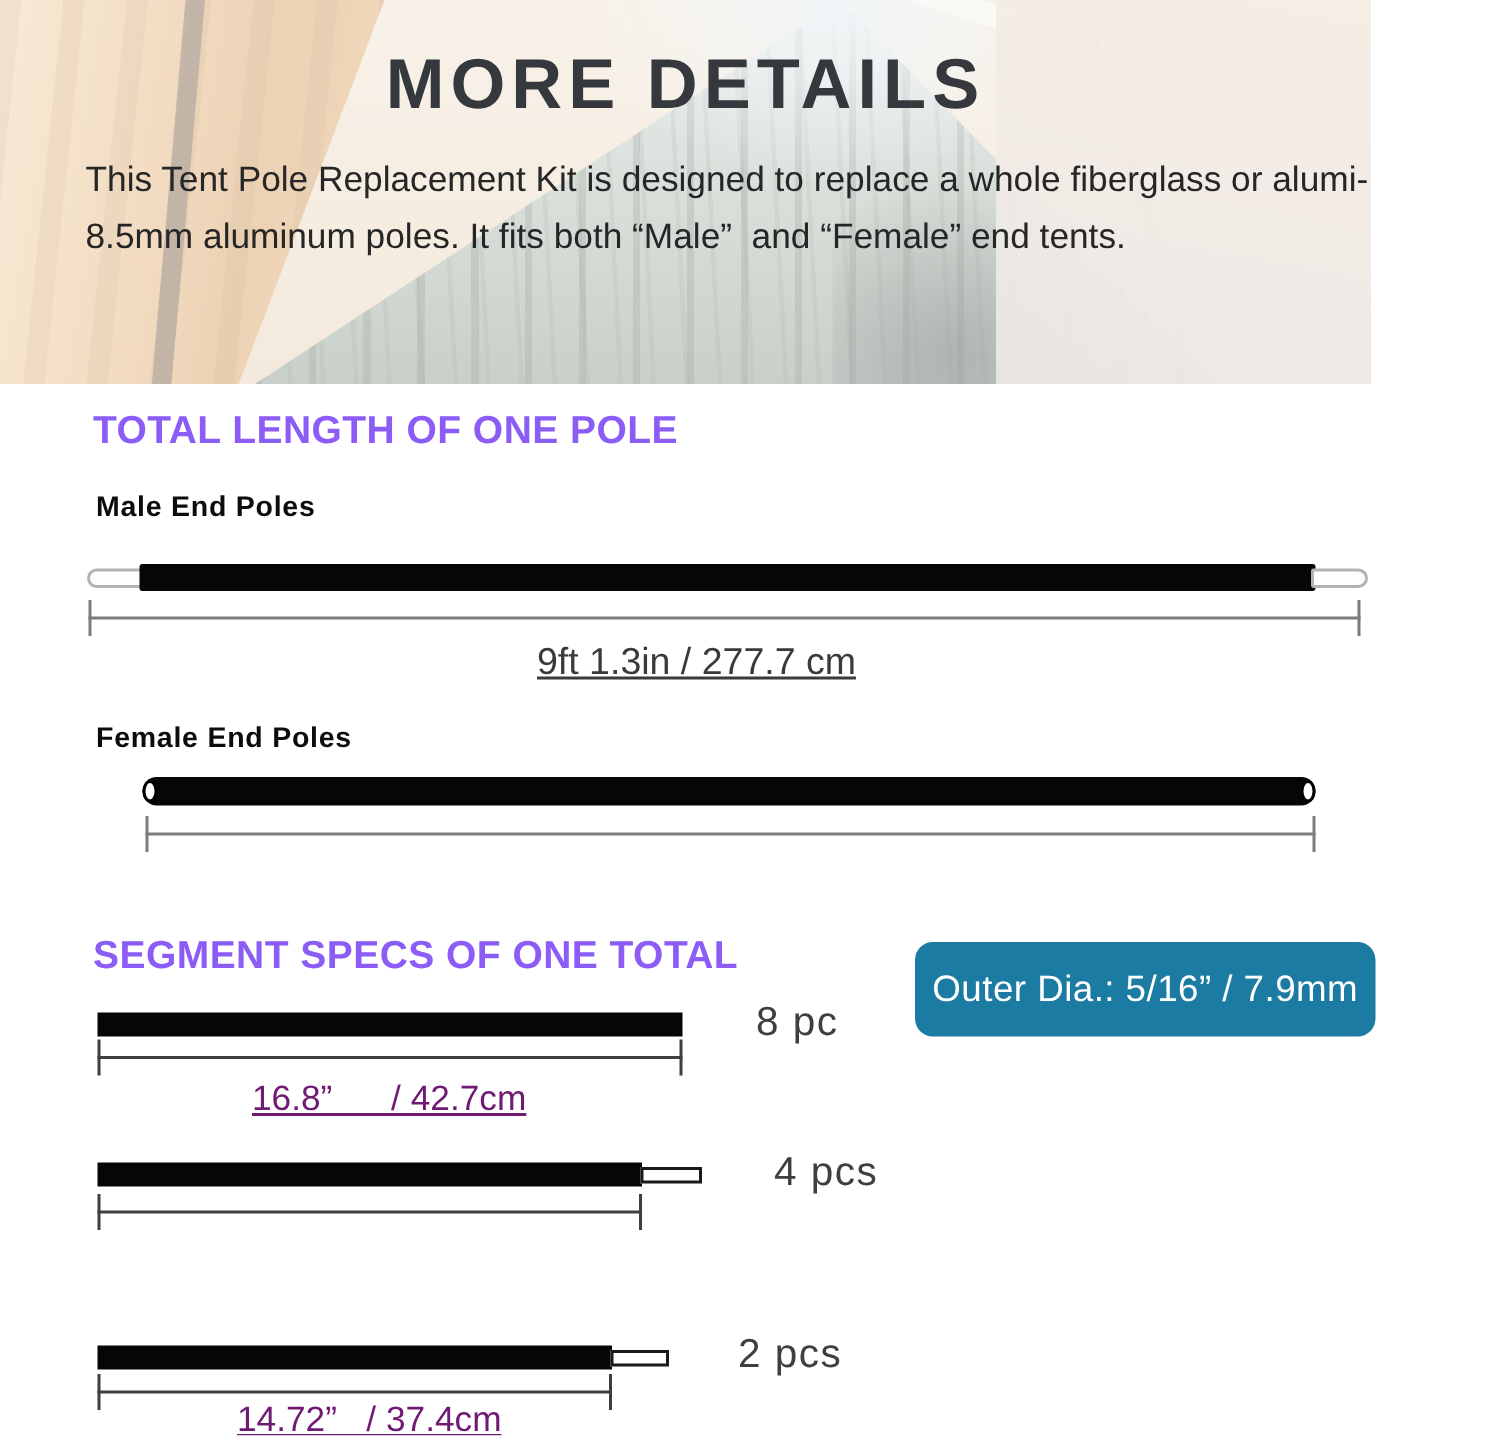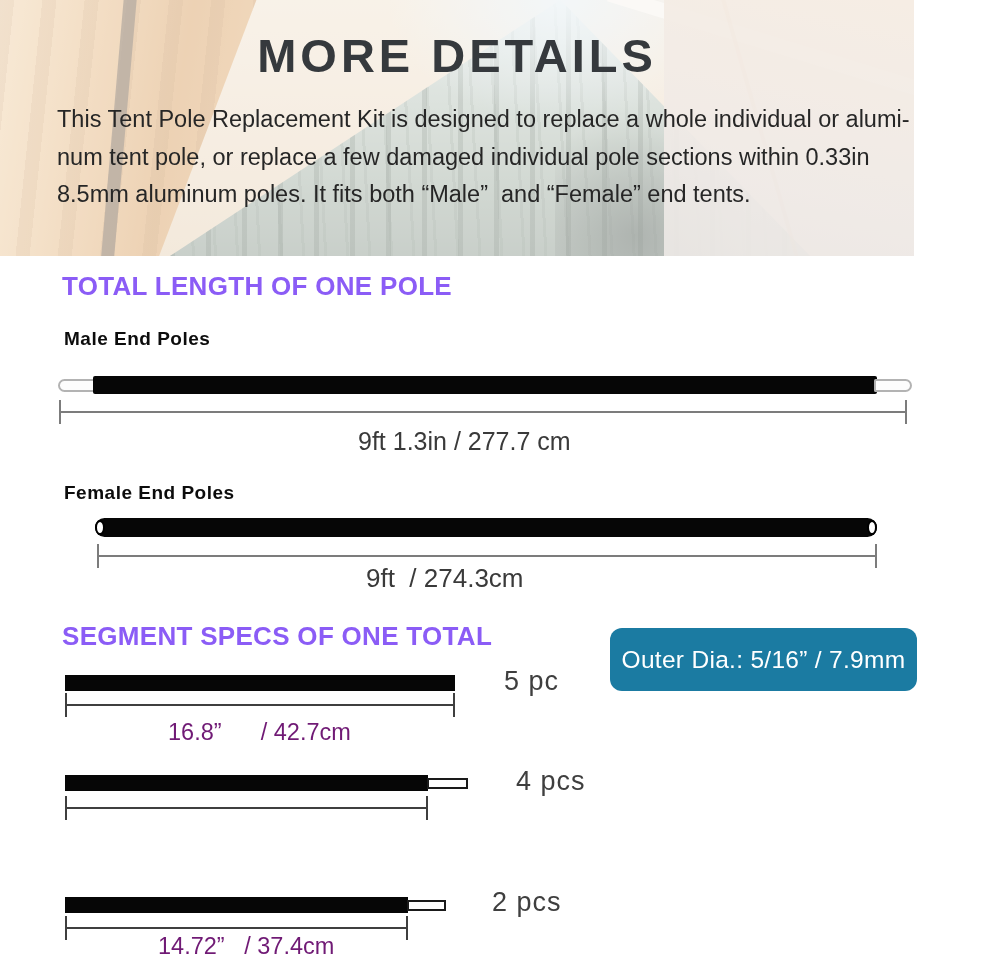--- a/index.html
+++ b/index.html
@@ -61,21 +61,21 @@
   .dim { position:absolute; height:24px; }
   .dim .line { position:absolute; left:0; right:0; top:11px; border-top:2px solid #7c7c7c; }
   .dim::before, .dim::after { content:""; position:absolute; top:0; bottom:0; width:2px; background:#7c7c7c; }
   .dim::before { left:0; } .dim::after { right:0; }
   .dim.dark .line { border-color:#3f3f3f; }
   .dim.dark::before, .dim.dark::after { background:#3f3f3f; }
 
   .male-dim { left:59px; top:400px; width:848px; }
   .female-dim { left:97px; top:544px; width:780px; }
 
-  .dim-text { position:absolute; color:#3a3a3a; white-space:pre; }
+  .dim-text { position:absolute; color:#3a3a3a; white-space:pre;text-decoration:underline; }
   .male-dim-text { left:358px; top:427px; font-size:25px; }
   .female-dim-text { left:366px; top:563px; font-size:26px; }
 
   
   .seg-bar { position:absolute; background:#060606; height:16px; }
   .seg1-bar { left:65px; top:675px; width:390px; }
   .seg2-bar { left:65px; top:775px; width:363px; }
   .seg3-bar { left:65px; top:897px; width:343px; }
   .ferrule { position:absolute; background:#ffffff; border:2px solid #1a1a1a; height:11px; }
   .seg2-ferrule { left:427px; top:778px; width:41px; }
@@ -110,22 +110,21 @@
       <div class="bg bg-rocks"></div>
       <div class="bg bg-fabric-left"></div>
       <div class="bg bg-seam"></div>
       <div class="bg bg-ceiling"></div>
       <div class="bg bg-guy"></div>
       <div class="bg bg-right"></div>
       <div class="bg bg-wash"></div>
     </div>
     <div class="hero-title">MORE DETAILS</div>
     <div class="hero-paragraph">
-      <div class="para-line">This Tent Pole Replacement Kit is designed to replace a whole individual or alumi-</div>
-      <div class="para-line">num tent pole, or replace a few damaged individual pole sections within 0.33in</div>
+      <div class="para-line">This Tent Pole Replacement Kit is designed to replace a whole fiberglass or alumi-</div>
       <div class="para-line">8.5mm aluminum poles. It fits both “Male”  and “Female” end tents.</div>
     </div>
   </div>
 
   <div class="section-heading total-heading">TOTAL LENGTH OF ONE POLE</div>
 
   <div class="pole-label male-label">Male End Poles</div>
   <div class="male-pole">
     <span class="tip tip-left"></span>
     <span class="bar"></span>
@@ -137,30 +136,29 @@
   <div class="dim-text male-dim-text">9ft 1.3in / 277.7 cm</div>
 
   <div class="pole-label female-label">Female End Poles</div>
   <div class="female-pole">
     <span class="open-end open-left"></span>
     <span class="open-end open-right"></span>
   </div>
   <div class="dim female-dim">
       <span class="line"></span>
     </div>
-  <div class="dim-text female-dim-text">9ft  / 274.3cm</div>
 
   <div class="section-heading segment-heading">SEGMENT SPECS OF ONE TOTAL</div>
 
   <div class="badge">
     <span class="badge-text">Outer Dia.: 5/16” / 7.9mm</span>
   </div>
 
   <div class="seg-bar seg1-bar"></div>
-  <div class="seg-count seg1-count">5 pc</div>
+  <div class="seg-count seg1-count">8 pc</div>
   <div class="dim dark seg1-dim">
       <span class="line"></span>
     </div>
   <div class="dim-text seg-text seg1-text">16.8”      / 42.7cm</div>
 
   <div class="seg-bar seg2-bar"></div>
   <div class="ferrule seg2-ferrule"></div>
   <div class="seg-count seg2-count">4 pcs</div>
   <div class="dim dark seg2-dim">
       <span class="line"></span>

